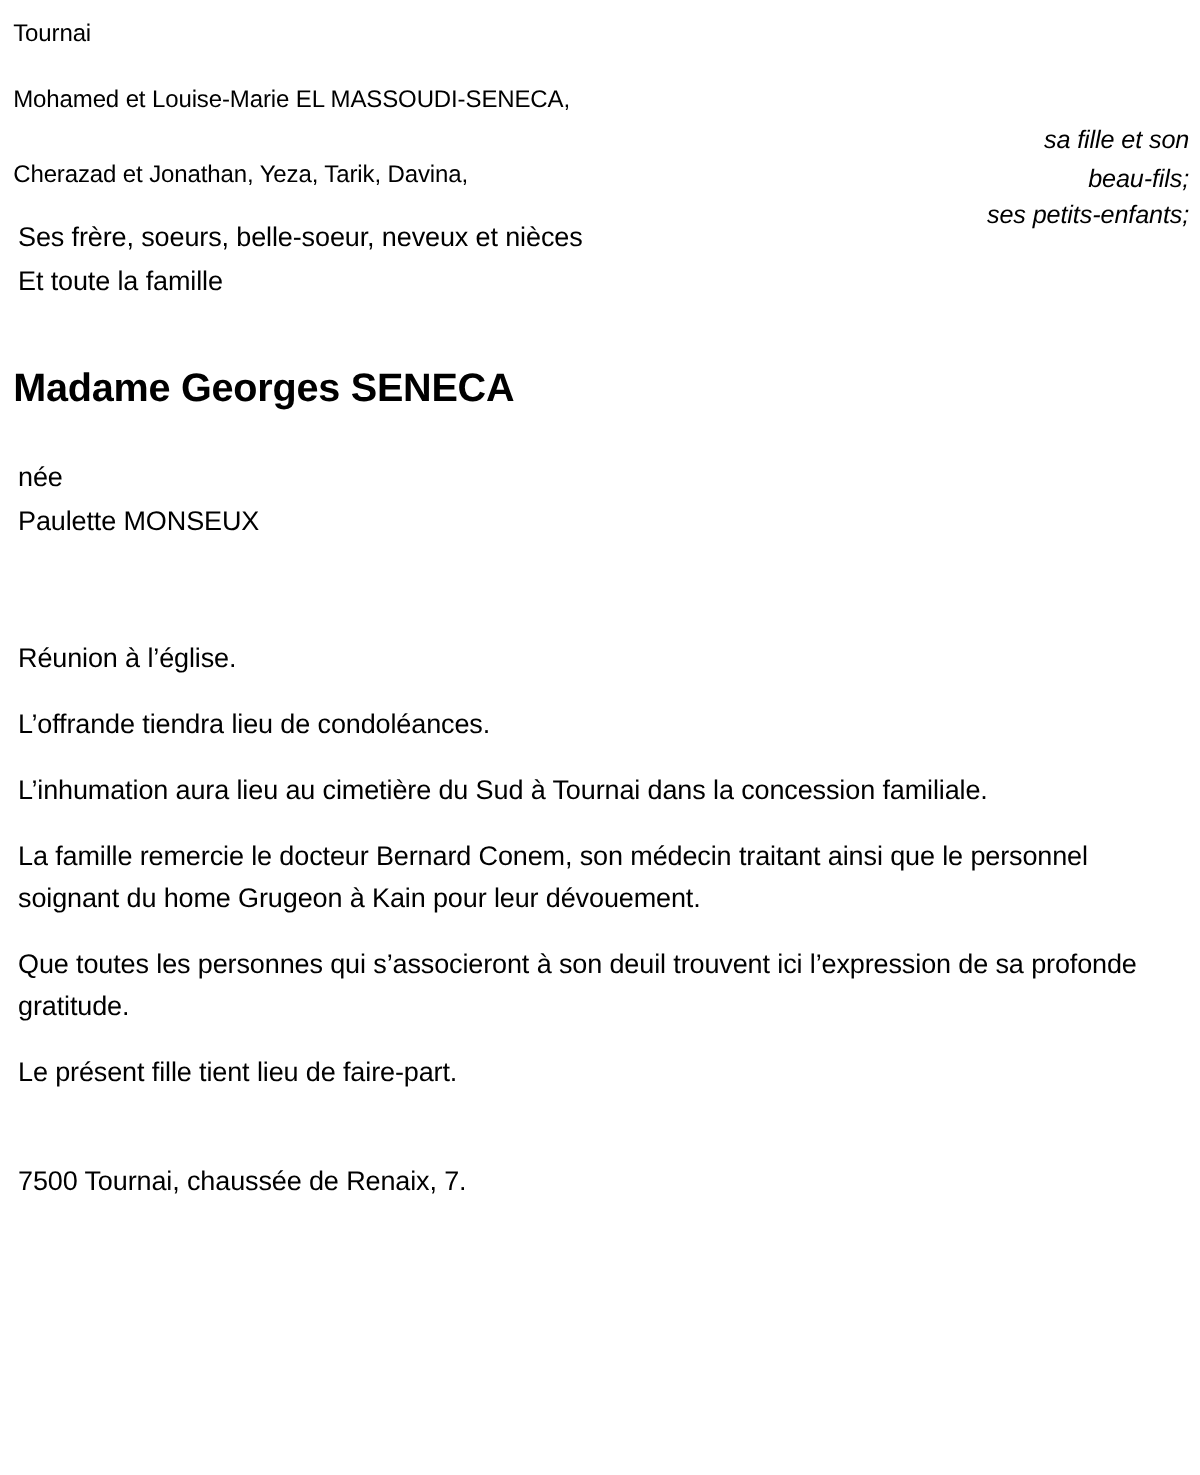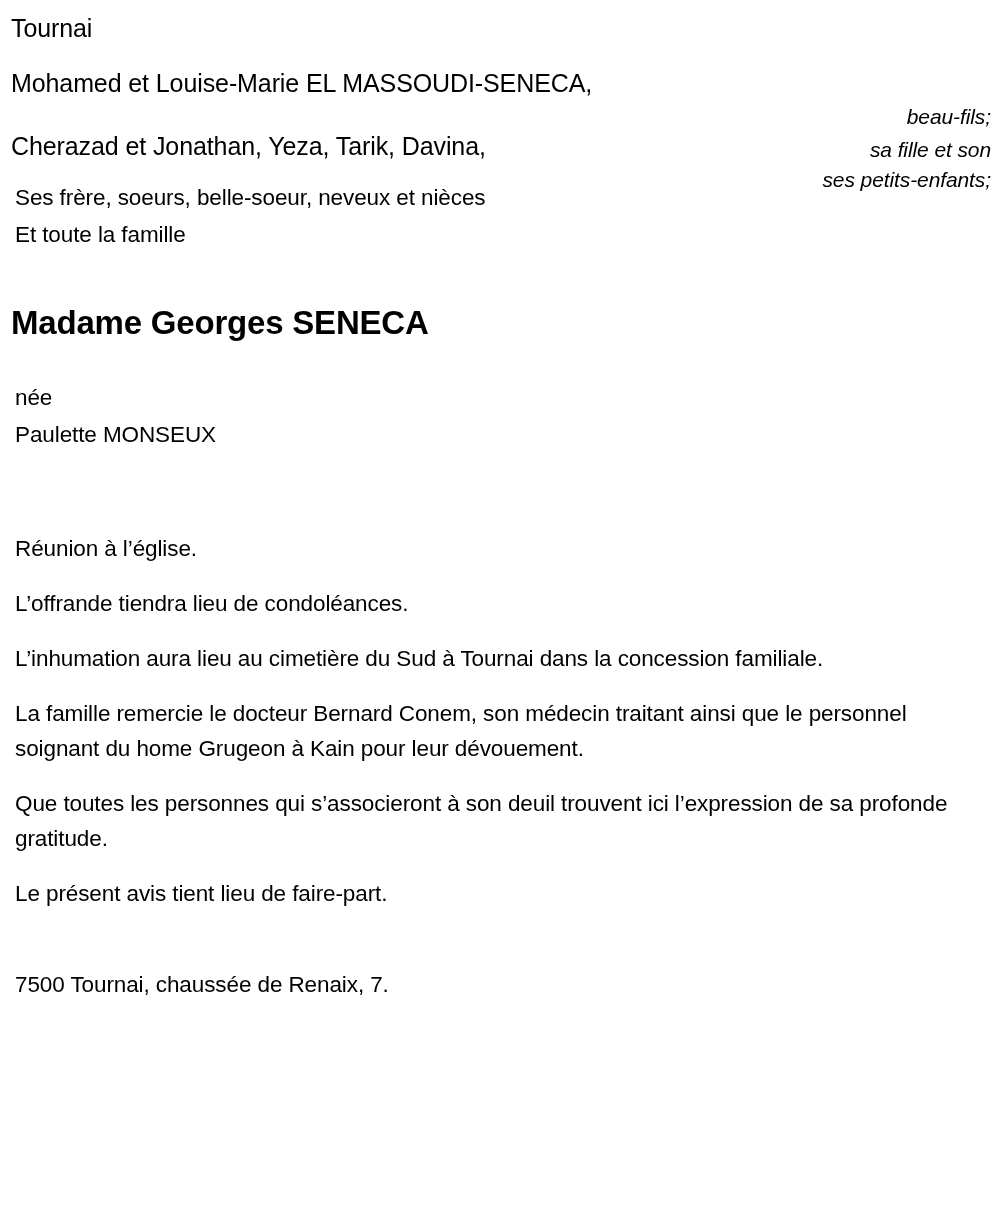--- a/index.html
+++ b/index.html
@@ -35,21 +35,21 @@
     position: relative;
     width: 980px;
   }
 
   .surv-row {
     position: relative;
     width: 980px;
   }
 
   .surv-left {
-    font-size: 25px;
+    font-size: 20px;
     line-height: 33px;
     letter-spacing: -0.1px;
     white-space: nowrap;
   }
 
   .surv-right {
     position: absolute;
     right: 0;
     width: 480px;
     text-align: right;
@@ -94,22 +94,22 @@
 
     <div class="surv-left">Tournai</div>
 
     <div class="sp-22"></div>
 
     <div class="survivors">
 
       <div class="surv-row">
         <div class="surv-left">Mohamed et Louise-Marie EL MASSOUDI-SENECA,</div>
         <div class="surv-right">
+          <div>sa fille et son</div>
           <div>beau-fils;</div>
-          <div>sa fille et son</div>
         </div>
       </div>
 
       <div class="sp-30"></div>
 
       <div class="surv-row">
         <div class="surv-left">Cherazad et Jonathan, Yeza, Tarik, Davina,</div>
         <div class="surv-right">
           <div>ses petits-enfants;</div>
         </div>
@@ -152,20 +152,20 @@
     <div class="sp-12"></div>
 
     <div class="para">La famille remercie le docteur Bernard Conem, son médecin traitant ainsi que le personnel soignant du home Grugeon à Kain pour leur dévouement.</div>
 
     <div class="sp-12"></div>
 
     <div class="para">Que toutes les personnes qui s’associeront à son deuil trouvent ici l’expression de sa profonde gratitude.</div>
 
     <div class="sp-12"></div>
 
-    <div class="para">Le présent avis tient lieu de faire-part.</div>
+    <div class="para">Le présent fille tient lieu de faire-part.</div>
 
     <div class="sp-48"></div>
 
     <div class="para">7500 Tournai, chaussée de Renaix, 7.</div>
 
   </div>
 </div>
 
 </body></html>

